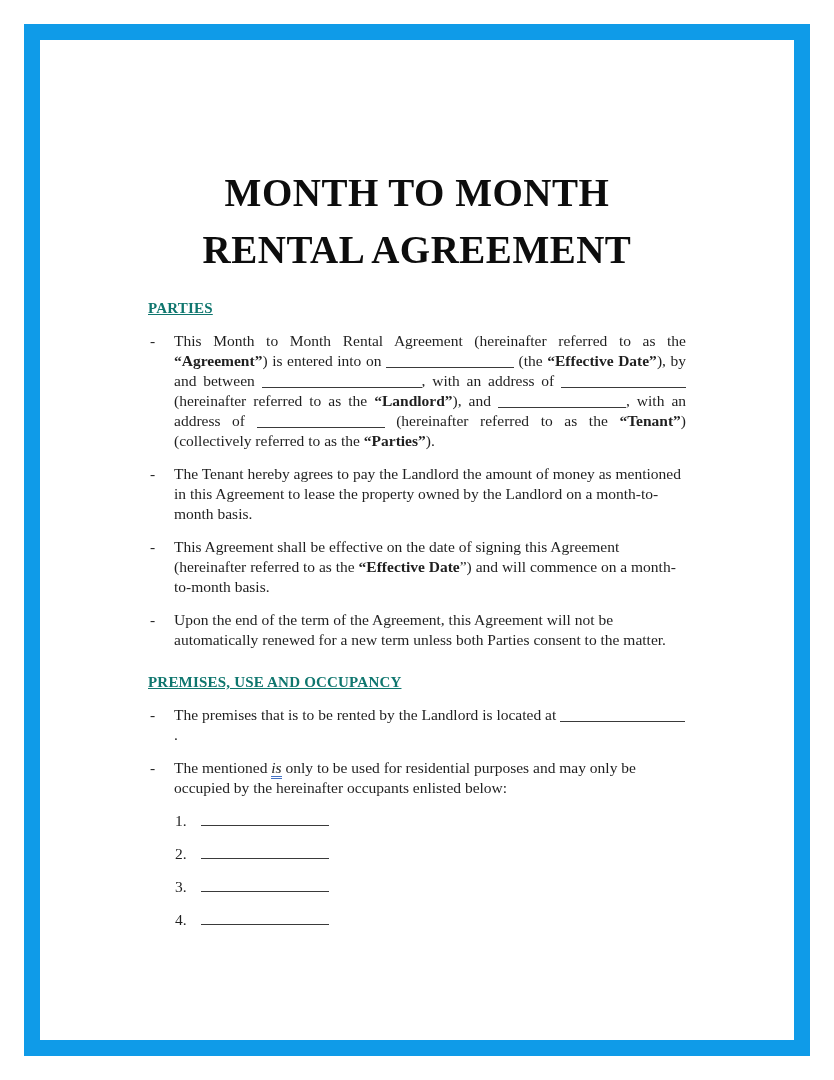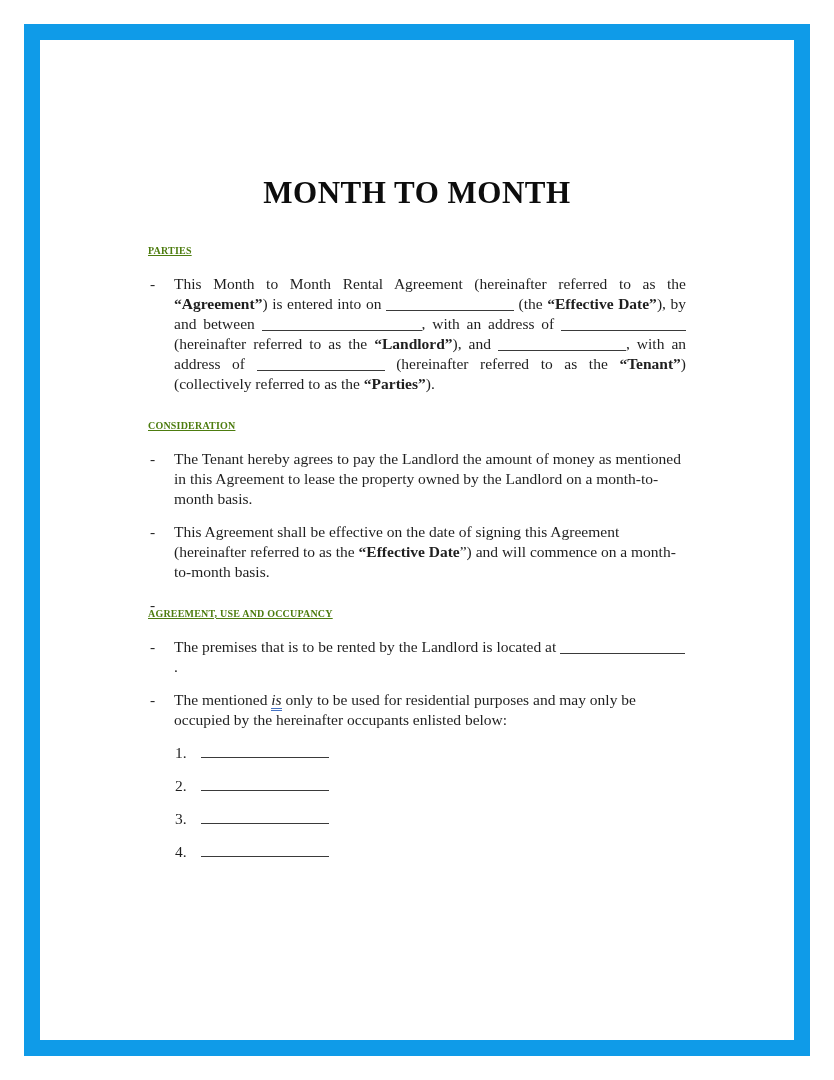--- a/index.html
+++ b/index.html
@@ -8,26 +8,26 @@
     font-family:"Liberation Serif", serif;color:#1f1f1f;overflow:hidden;
   }
   .frame{
     position:absolute;inset:24px;border:16px solid #0F9BE8;background:#ffffff;
     box-sizing:border-box;
   }
   .content{
     position:absolute;inset:40px;padding:0 68px;box-sizing:border-box;overflow:hidden;
   }
   .doc-title{
-    margin-top:84px;text-align:center;font-weight:bold;font-size:31px;
+    margin-top:84px;text-align:center;font-weight:bold;font-size:39px;
     line-height:57px;letter-spacing:0.5px;color:#0d0d0d;
   }
   .section-heading{
-    font-weight:bold;font-size:10px;line-height:20px;margin:22px 0 0 0;
-    text-decoration:underline;letter-spacing:0.2px;color:#4d7c0f;
+    font-weight:bold;font-size:15px;line-height:20px;margin:22px 0 0 0;
+    text-decoration:underline;letter-spacing:0.2px;color:#0f766e;
   }
   #sections > .section-heading:first-child{margin-top:20px;}
   .bullet{
     position:relative;padding-left:26px;margin-top:13px;
     font-size:15.5px;line-height:20px;
   }
   .bullet .dash{position:absolute;left:2px;}
   .justify{text-align:justify;}
   .blank{
     display:inline-block;border-bottom:1px solid #3a3a3a;height:12px;
@@ -42,29 +42,29 @@
   .num-row .num{width:18px;flex:0 0 auto;}
   .num-row .blank{margin-left:8px;}
 </style>
 </head>
 <body>
 
 <div class="frame" style="border-color: rgb(15, 155, 232);">
   <div class="content">
     <div class="doc-title">
       <div>MONTH TO MONTH</div>
+      <div>RENTAL AGREEMENT</div>
     </div>
     <div id="sections">
         <div class="section-heading">PARTIES</div>
         <div class="bullet justify"><span class="dash">-</span><span>This Month to Month Rental Agreement (hereinafter referred to as the </span><span class="bold">“Agreement”</span><span>) is entered into on </span><span class="blank" style="width: 128px;"></span><span> (the </span><span class="bold">“Effective Date”</span><span>), by and between </span><span class="blank" style="width: 160px;"></span><span>, with an address of </span><span class="blank" style="width: 125px;"></span><span> (hereinafter referred to as the </span><span class="bold">“Landlord”</span><span>), and </span><span class="blank" style="width: 128px;"></span><span>, with an address of </span><span class="blank" style="width: 128px;"></span><span> (hereinafter referred to as the </span><span class="bold">“Tenant”</span><span>) (collectively referred to as the </span><span class="bold">“Parties”</span><span>).</span></div>
-        <div class="section-heading">CONSIDERATION</div>
         <div class="bullet"><span class="dash">-</span><span>The Tenant hereby agrees to pay the Landlord the amount of money as mentioned in this Agreement to lease the property owned by the Landlord on a month-to-month basis.</span></div>
         <div class="bullet"><span class="dash">-</span><span>This Agreement shall be effective on the date of signing this Agreement (hereinafter referred to as the </span><span class="bold">“Effective Date</span><span>”) and will commence on a month-to-month basis.</span></div>
-        <div class="bullet"><span class="dash">-</span></div>
-        <div class="section-heading">AGREEMENT, USE AND OCCUPANCY</div>
+        <div class="bullet"><span class="dash">-</span><span>Upon the end of the term of the Agreement, this Agreement will not be automatically renewed for a new term unless both Parties consent to the matter.</span></div>
+        <div class="section-heading">PREMISES, USE AND OCCUPANCY</div>
         <div class="bullet"><span class="dash">-</span><span>The premises that is to be rented by the Landlord is located at </span><span class="blank" style="width: 125px;"></span><span>.</span></div>
         <div class="bullet"><span class="dash">-</span><span>The mentioned </span><span class="grammar">is</span><span> only to be used for residential purposes and may only be occupied by the hereinafter occupants enlisted below:</span></div>
         <div class="num-row">
           <span class="num">1.</span>
           <span class="blank" style="width: 128px;"></span>
         </div>
         <div class="num-row">
           <span class="num">2.</span>
           <span class="blank" style="width: 128px;"></span>
         </div>

